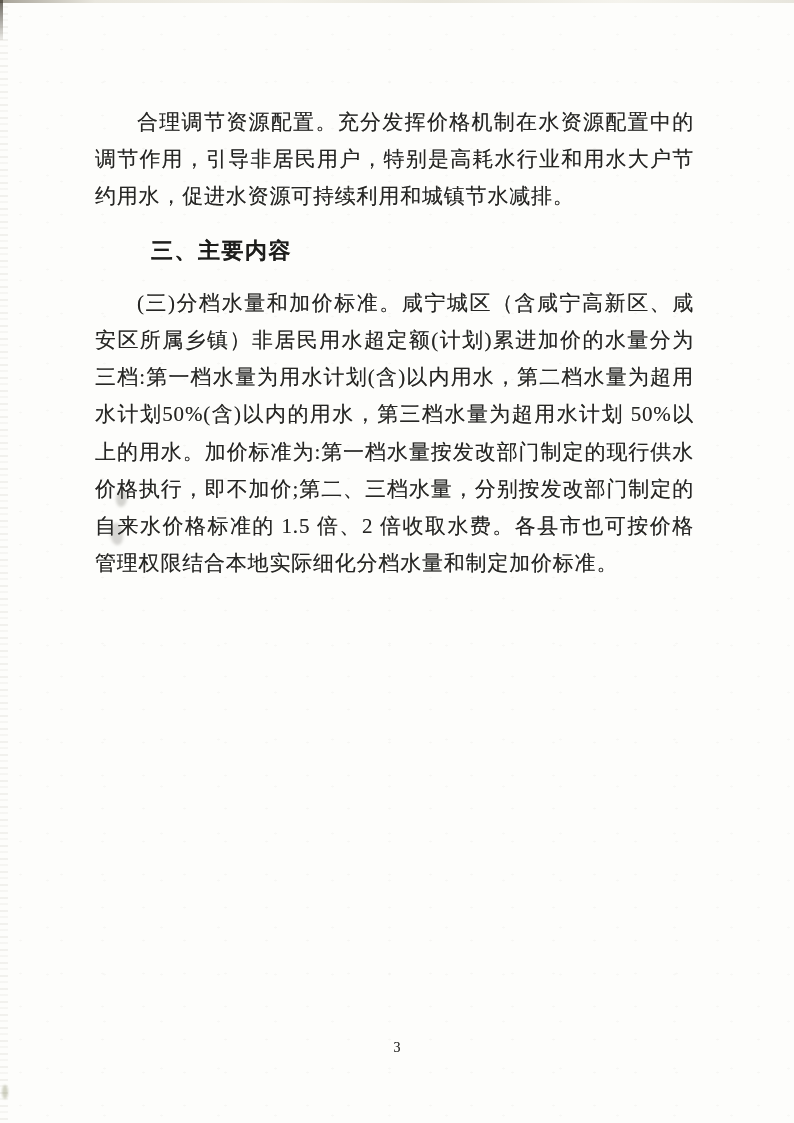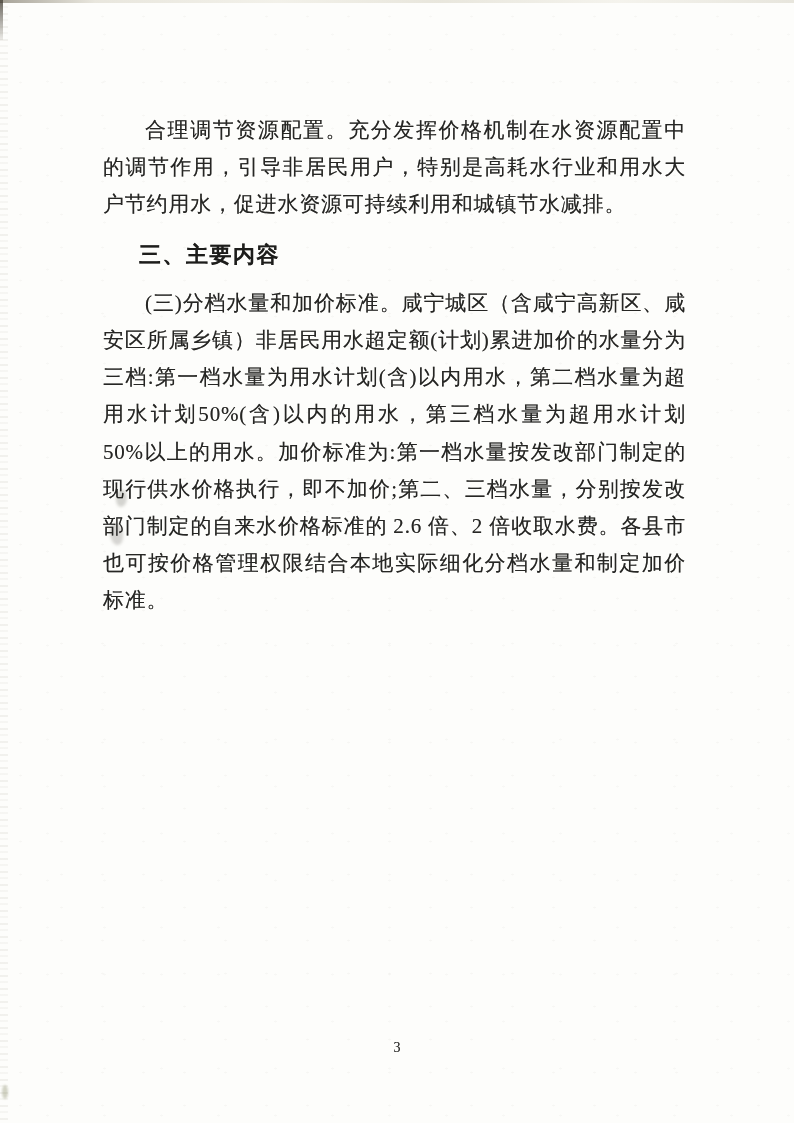--- a/index.html
+++ b/index.html
@@ -74,25 +74,25 @@
     top: 100px;
     width: 607px;
     color: #262624;
     font-size: 21px;
     line-height: 37.2px;
     letter-spacing: 0.8px;
     text-align: justify;
     text-shadow: 0 0 0.6px rgba(50,48,45,0.55);
   }
   .body-para {
-    margin: 12px;
+    margin: 4px;
     text-indent: 2em;
   }
   .section-heading {
-    margin: 4px;
+    margin: 16px;
     text-indent: 2em;
     font-family: "Liberation Sans", sans-serif;
     font-weight: 700;
     font-size: 22px;
     line-height: 37.2px;
     color: #1d1d1b;
     letter-spacing: 1.5px;
     text-shadow: 0 0 0.5px rgba(30,30,28,0.6);
   }
 
@@ -116,18 +116,18 @@
   <div class="artifact top-edge"></div>
   <div class="artifact corner-mark"></div>
   <div class="artifact left-edge"></div>
   <div class="artifact smudge-a"></div>
   <div class="artifact smudge-b"></div>
   <div class="artifact smudge-c"></div>
 
   <div class="content">
     <p class="body-para">合理调节资源配置。充分发挥价格机制在水资源配置中的调节作用，引导非居民用户，特别是高耗水行业和用水大户节约用水，促进水资源可持续利用和城镇节水减排。</p>
     <div class="section-heading">三、主要内容</div>
-    <p class="body-para">(三)分档水量和加价标准。咸宁城区（含咸宁高新区、咸安区所属乡镇）非居民用水超定额(计划)累进加价的水量分为三档:第一档水量为用水计划(含)以内用水，第二档水量为超用水计划50%(含)以内的用水，第三档水量为超用水计划 50%以上的用水。加价标准为:第一档水量按发改部门制定的现行供水价格执行，即不加价;第二、三档水量，分别按发改部门制定的自来水价格标准的 2.6 倍、2 倍收取水费。各县市也可按价格管理权限结合本地实际细化分档水量和制定加价标准。</p>
+    <p class="body-para">(三)分档水量和加价标准。咸宁城区（含咸宁高新区、咸安区所属乡镇）非居民用水超定额(计划)累进加价的水量分为三档:第一档水量为用水计划(含)以内用水，第二档水量为超用水计划50%(含)以内的用水，第三档水量为超用水计划 50%以上的用水。加价标准为:第一档水量按发改部门制定的现行供水价格执行，即不加价;第二、三档水量，分别按发改部门制定的自来水价格标准的 1.5 倍、2 倍收取水费。各县市也可按价格管理权限结合本地实际细化分档水量和制定加价标准。</p>
   </div>
 
   <div class="page-number">3</div>
 
 </div>
 
 </body></html>

